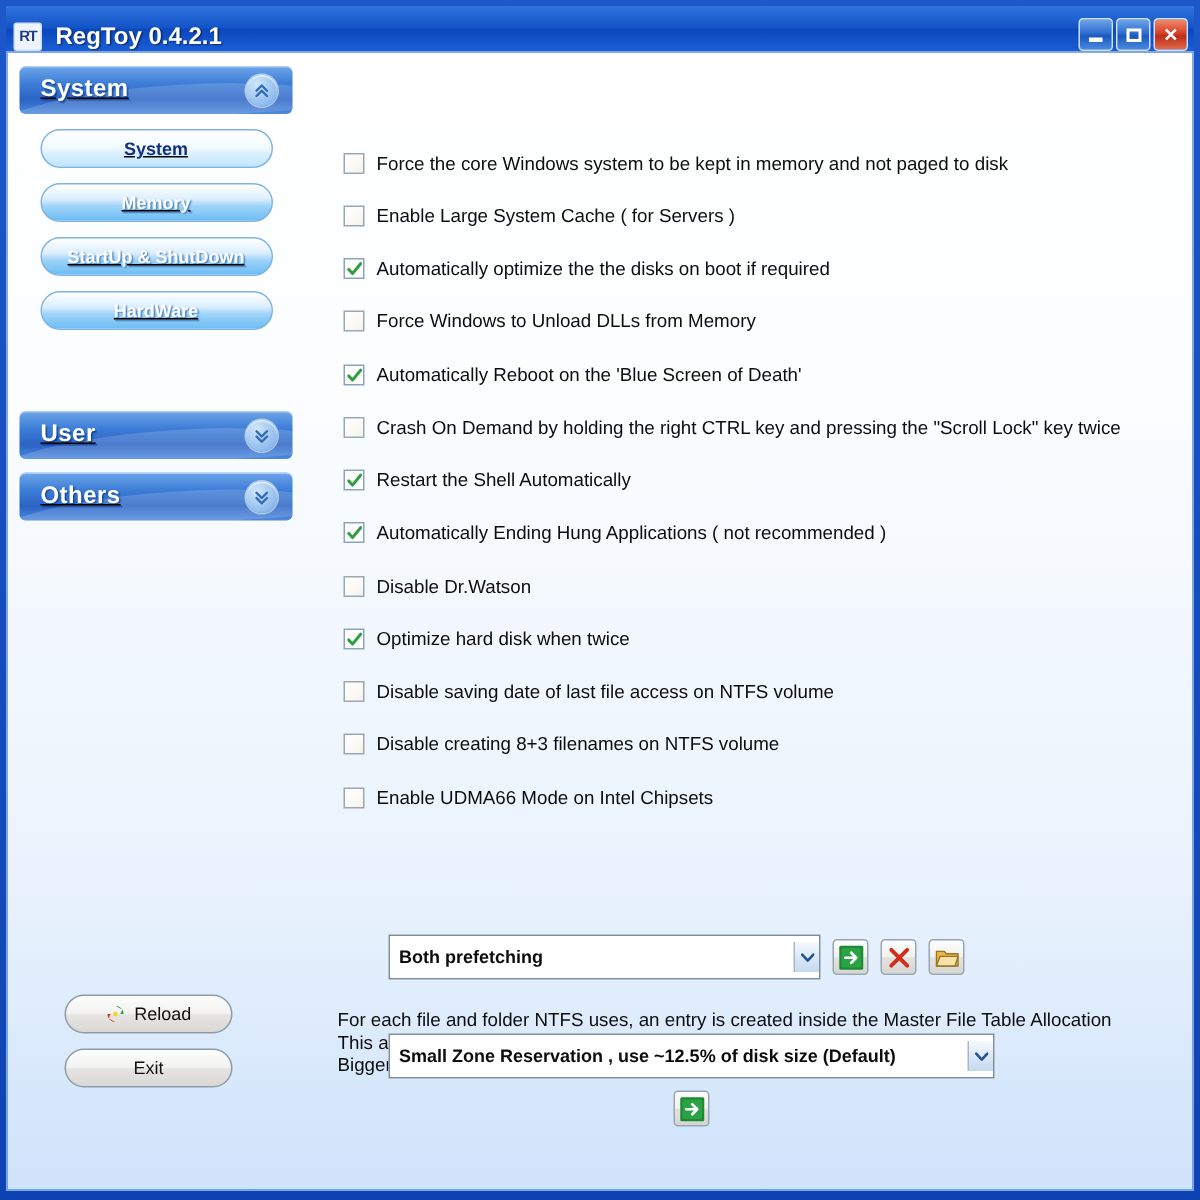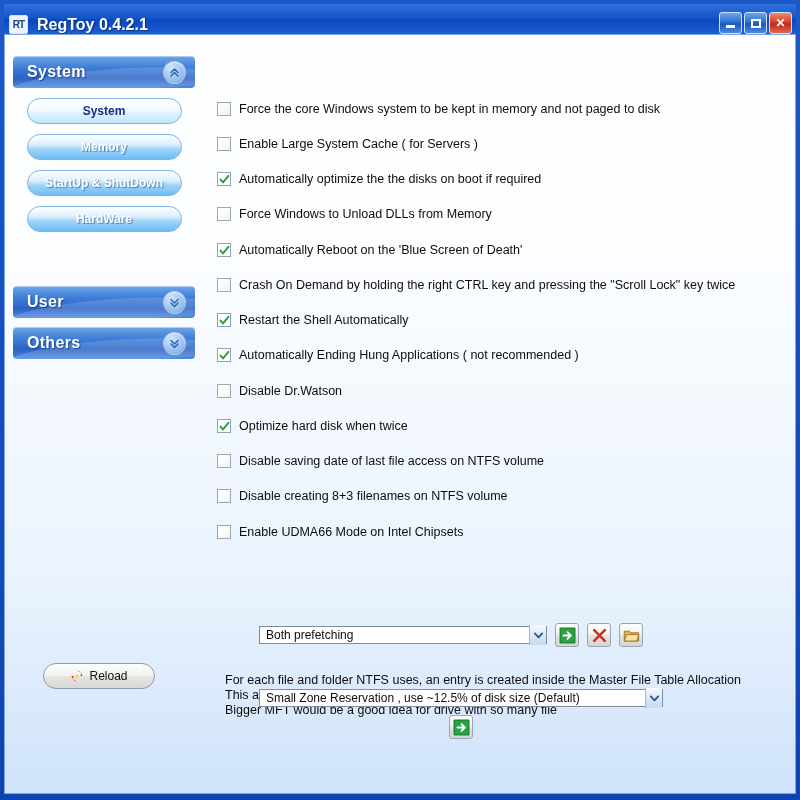--- a/index.html
+++ b/index.html
@@ -70,22 +70,23 @@
   #client {
     flex: 1;
     background: linear-gradient(180deg,#ffffff 0%,#fbfdff 30%,#eaf3fd 72%,#cfe3fb 100%);
     border: 1px solid #7ba8de;
     position: relative;
     overflow: hidden;
   }
 
   
   #sidebar {
-    position: absolute; left: 8px; top: 21px;
+    position: absolute; left: 8px; top: 9px;
     width: 182px;
+    text-decoration: underline;
   }
   .group-header {
     position: relative;
     height: 32px;
     border-radius: 4px;
     background: linear-gradient(180deg,#6fa6e8 0%,#3f7fd8 35%,#2a63c4 70%,#4d8ade 100%);
     box-shadow: inset 0 1px 0 rgba(255,255,255,.45);
     display: flex; align-items: center;
     overflow: hidden;
     margin-bottom: 9px;
@@ -142,21 +143,21 @@
     border-radius: 13px;
     background: linear-gradient(180deg,#fdfdfd 0%,#f2f2f0 48%,#e6e5e1 52%,#d9d8d4 100%);
     font-size: 12px; color:#10100f;
     display:flex; align-items:center; justify-content:center; gap:5px;
   }
   .cmd-btn .ico { width:14px; height:14px; flex:none; }
 
   
   #main { position:absolute; left: 212px; top: 0; right: 4px; bottom: 0; }
   .chk-row {
-    position:absolute; left: 0;
+    position:absolute; left: 12px;
     display:flex; align-items:center; gap:8px;
     white-space:nowrap;
   }
   .chk {
     width:14px; height:14px; flex:none;
     border:1px solid #9aa8b4;
     background: linear-gradient(135deg,#ffffff 0%,#fbfaf6 55%,#f4f1e8 100%);
     display:flex; align-items:center; justify-content:center;
   }
   .chk.on { border-color:#8ba4bb; background:#ffffff; }
@@ -164,27 +165,28 @@
   .chk-label { font-size: 12.5px; color:#0d0d0d; }
 
   .para {
     position:absolute; left: 8px;
     font-size: 12.5px; color:#0d0d0d; line-height: 15px;
     white-space: pre-line;
   }
 
   .sel-row { position:absolute; display:flex; align-items:center; gap:8px; }
   .combo {
-    height: 18px;
+    height: 30px;
     border: 1px solid #7f8e9c;
     background:#ffffff;
     display:flex; align-items:center;
     font-size: 12px; color:#0d0d0d;
     padding-left: 6px;
     position:relative;
+    font-weight:bold;
   }
   .combo .txt { flex:1; overflow:hidden; text-overflow:ellipsis; white-space:nowrap; }
   .combo .arrowbox {
     width: 17px; height: 20px; flex:none;
     background: linear-gradient(180deg,#f6fafe 0%,#dbe8f6 50%,#c5d9ef 100%);
     border-left: 1px solid #a8b8c8;
     display:flex; align-items:center; justify-content:center;
   }
   .icon-btn {
     width: 24px; height: 24px; flex:none;
@@ -260,20 +262,23 @@
     <div id="bottom-buttons">
       <div class="cmd-btn">
         <span class="ico">
           <svg width="14" height="14" viewBox="0 0 14 14">
             <path d="M7 1.6 A5.4 5.4 0 0 1 12.4 7 L10.2 7 L11.6 4" fill="#2f9e3f"></path>
             <path d="M7 12.4 A5.4 5.4 0 0 1 1.6 7 L3.8 7 L2.4 10" fill="#d93b21"></path>
             <circle cx="7" cy="7" r="1.6" fill="#f5d33a"></circle>
           </svg>
         </span>
         <span>Reload</span>
+      </div>
+      <div class="cmd-btn">
+        <span>Exit</span>
       </div>
     </div>
 
     <div id="main">
 
       <div class="chk-row" style="top:67px">
         <span class="chk"></span>
         <span class="chk-label">Force the core Windows system to be kept in memory and not paged to disk</span>
       </div>
 

